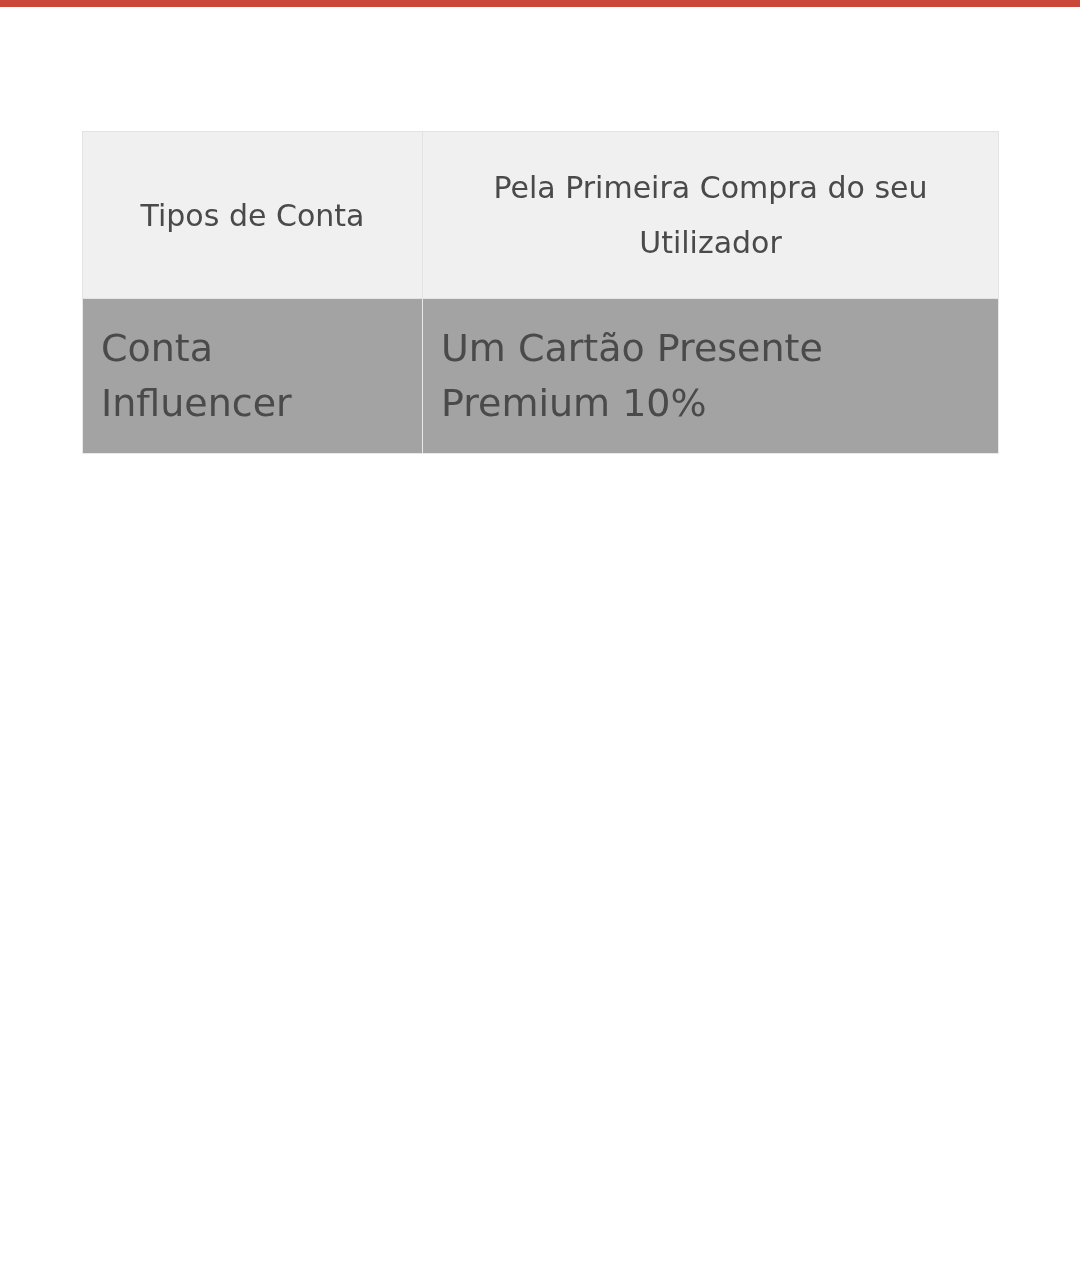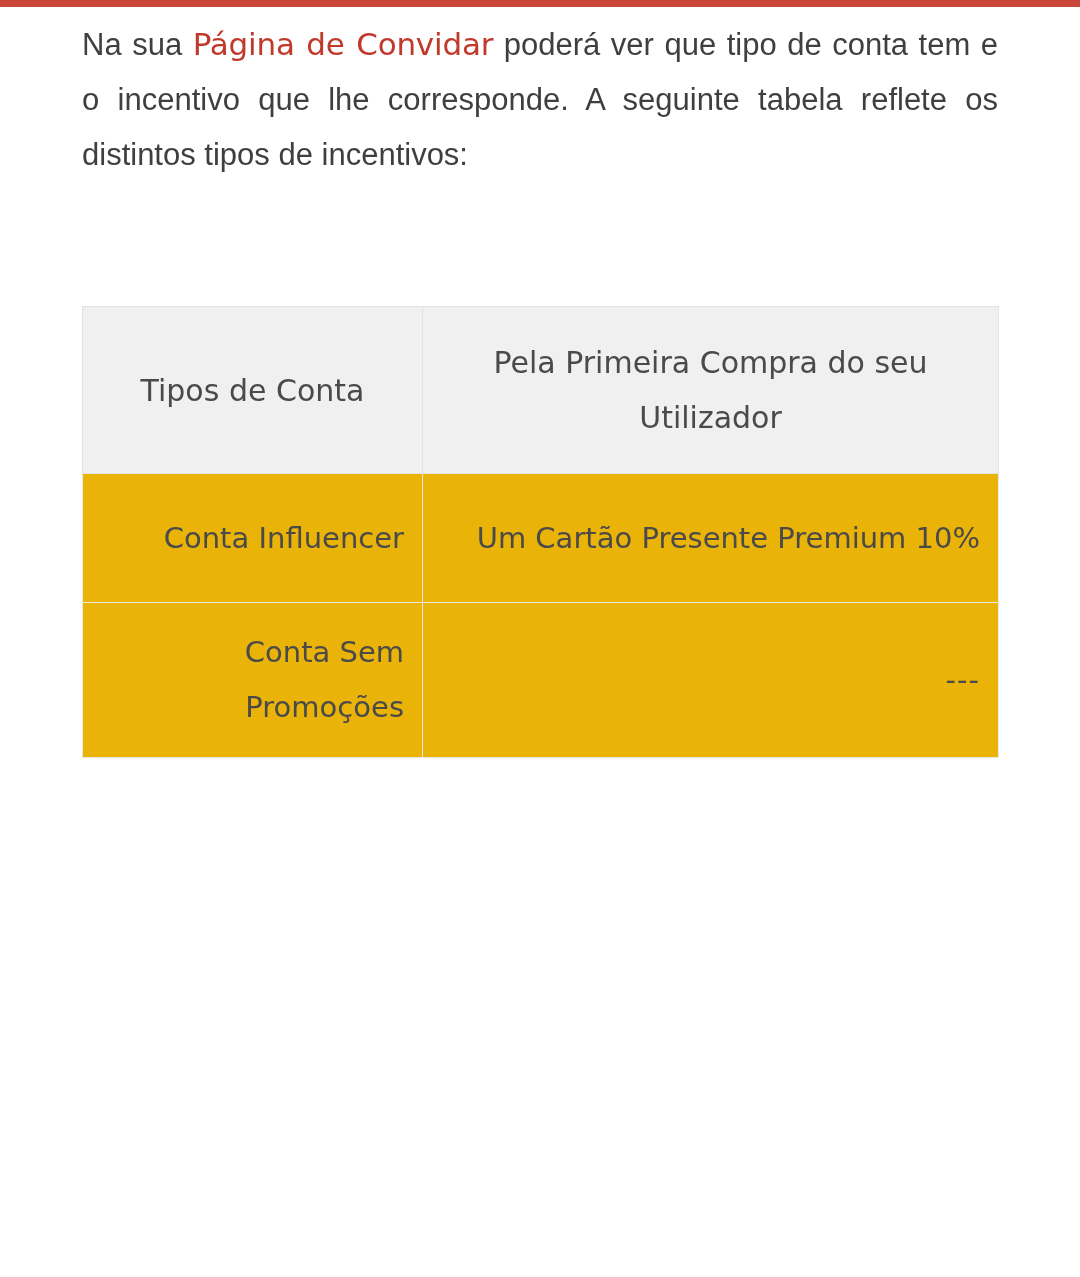--- a/index.html
+++ b/index.html
@@ -67,63 +67,56 @@
     font-size: 30px;
     line-height: 55px;
     color: #4a4a4a;
     padding: 28px 18px;
     text-align: center;
     vertical-align: middle;
   }
   table.incentives tbody td {
     border: 1px solid #e8e8e8;
     font-weight: 400;
-    font-size: 29px;
+    font-size: 38px;
     line-height: 55px;
     color: #4a4a4a;
     padding: 22px 18px;
-    text-align: right;
+    text-align: left;
     vertical-align: middle;
     height: 84px;
-    background: #eab308;
+    background: #a3a3a3;
   }
   .dash {
     letter-spacing: 1px;
     color: #595959;
   }
 </style>
 </head>
 <body>
 
 <div class="top-bar"></div>
 
 <div class="page">
 
-  <p class="intro">
-    <span>Na sua </span><span class="highlight">Página de Convidar</span><span> poderá ver que tipo de conta tem e o incentivo que lhe corresponde. A seguinte tabela reflete os distintos tipos de incentivos:</span>
-  </p>
 
   <div class="table-wrap">
     <table class="incentives">
       <colgroup>
         <col class="c1">
         <col class="c2">
       </colgroup>
       <thead>
         <tr>
           <th>Tipos de Conta</th>
           <th>Pela Primeira Compra do seu Utilizador</th>
         </tr>
       </thead>
       <tbody>
         <tr>
           <td>Conta Influencer</td>
           <td>Um Cartão Presente Premium 10%</td>
         </tr>
-        <tr>
-          <td>Conta Sem Promoções</td>
-          <td class="dash">---</td>
-        </tr>
       </tbody>
     </table>
   </div>
 
 </div>
 
 </body></html>

